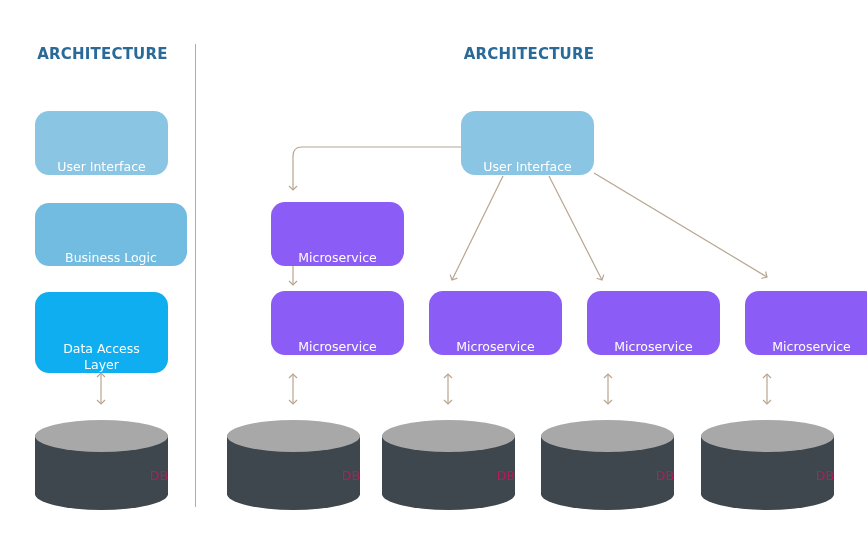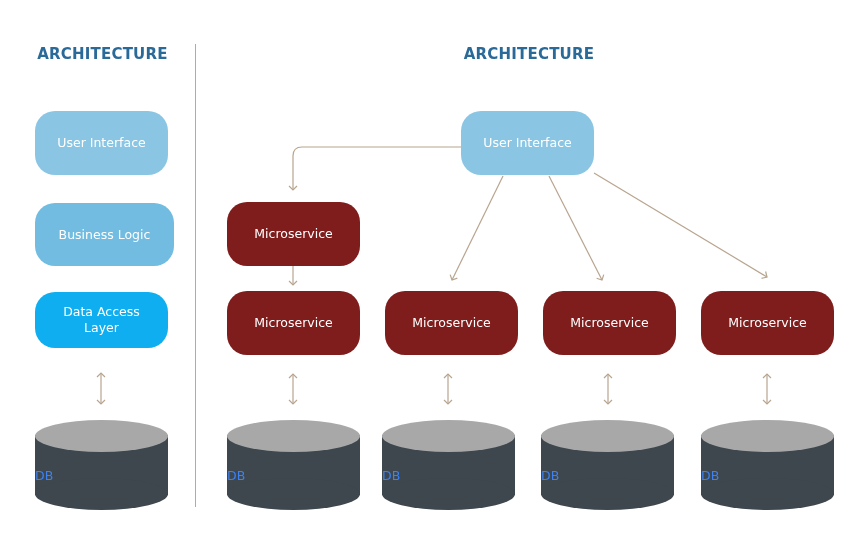--- a/index.html
+++ b/index.html
@@ -1,34 +1,34 @@
 <!DOCTYPE html>
 <html><head>
   <meta charset="utf-8">
   <style>
     html, body { margin: 0; padding: 0; background: #ffffff; }
     body { width: 867px; height: 553px; position: relative; overflow: hidden;
            font-family: "DejaVu Sans", sans-serif; }
     .title { position: absolute; color: #2a6a99; font-weight: bold; font-size: 15px;
              text-align: center; line-height: 20px; letter-spacing: 0.2px; }
-    .box { position: absolute; border-radius: 20px; color: #ffffff; font-size: 12.5px;
-           display: flex; align-items: center; justify-content: center; text-align: center;
+    .box { position: absolute; border-radius: 14px; color: #ffffff; font-size: 12.5px;
+           display: flex; align-items: flex-end; justify-content: center; text-align: center;
            line-height: 16px; box-sizing: border-box; padding: 0 6px; }
     .ui-light { background: #8ac6e4; }
     .ui-mid { background: #71bce0; }
     .ui-bright { background: #0eaef0; }
-    .ms { background: #7f1d1d; }
+    .ms { background: #8b5cf6; margin-left: 44px; }
     .divider { position: absolute; left: 195px; top: 44px; width: 1px; height: 463px; background: #c9a77e; }
     svg.links { position: absolute; left: 0; top: 0; }
     .db { position: absolute; width: 133px; height: 90px; }
     .db .body { position: absolute; left: 0; top: 15px; width: 133px; height: 60px; background: #3d474d; }
     .db .bottom { position: absolute; left: 0; top: 58px; width: 133px; height: 32px; border-radius: 50%; background: #3d474d; }
     .db .top { position: absolute; left: 0; top: 0; width: 133px; height: 32px; border-radius: 50%; background: #a8a8a8; }
-    .db .label { position: absolute; left: 0; top: 48px; width: 133px; text-align: left;
-                 color: #3b82f6; font-size: 12.5px; }
+    .db .label { position: absolute; left: 0; top: 48px; width: 133px; text-align: right;
+                 color: #be185d; font-size: 12.5px; }
   </style>
 </head>
 <body>
 
 <div class="title" style="left:20px; top:44px; width:165px;">
   <div>ARCHITECTURE</div>
 </div>
 <div class="title" style="left:440px; top:44px; width:178px;">
   <div>ARCHITECTURE</div>
 </div>
@@ -59,24 +59,24 @@
     <line x1="293" y1="374" x2="293" y2="404" marker-start="url(#ahs)" marker-end="url(#ah)"></line>
     <line x1="448" y1="374" x2="448" y2="404" marker-start="url(#ahs)" marker-end="url(#ah)"></line>
     <line x1="608" y1="374" x2="608" y2="404" marker-start="url(#ahs)" marker-end="url(#ah)"></line>
     <line x1="767" y1="374" x2="767" y2="404" marker-start="url(#ahs)" marker-end="url(#ah)"></line>
   </g>
 </svg>
 
 <div class="box ui-light" style="left:35px; top:111px; width:133px; height:64px;">
   <span>User Interface</span>
 </div>
-<div class="box ui-mid" style="left:35px; top:203px; width:139px; height:63px;">
+<div class="box ui-mid" style="left:35px; top:203px; width:152px; height:63px;">
   <span>Business Logic</span>
 </div>
-<div class="box ui-bright" style="left:35px; top:292px; width:133px; height:56px; padding:0 22px;">
+<div class="box ui-bright" style="left:35px; top:292px; width:133px; height:81px; padding:0 22px;">
   <span>Data Access Layer</span>
 </div>
 <div class="db" style="left:35px; top:420px;">
   <div class="body"></div>
   <div class="bottom"></div>
   <div class="top"></div>
   <div class="label">DB</div>
 </div>
 
 <div class="box ui-light" style="left:461px; top:111px; width:133px; height:64px;">

